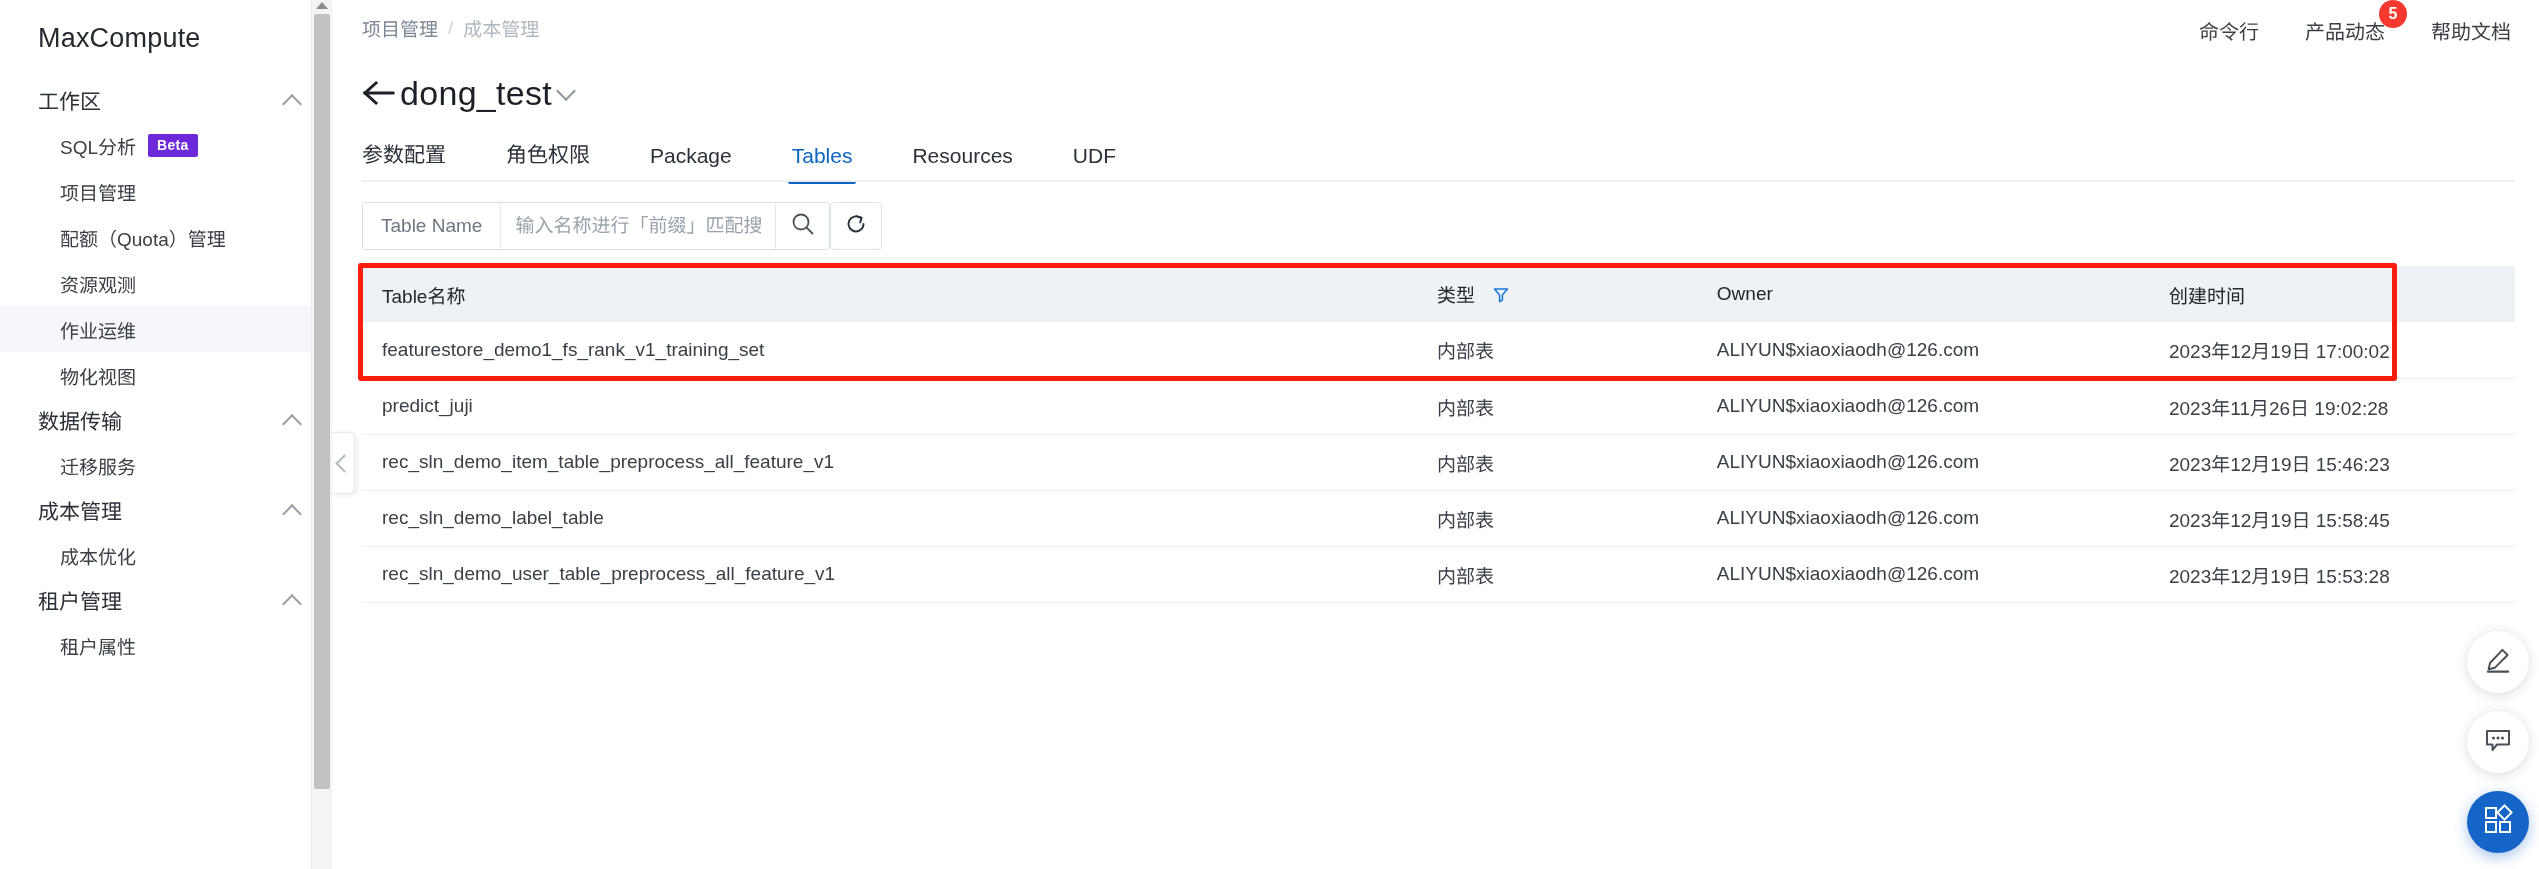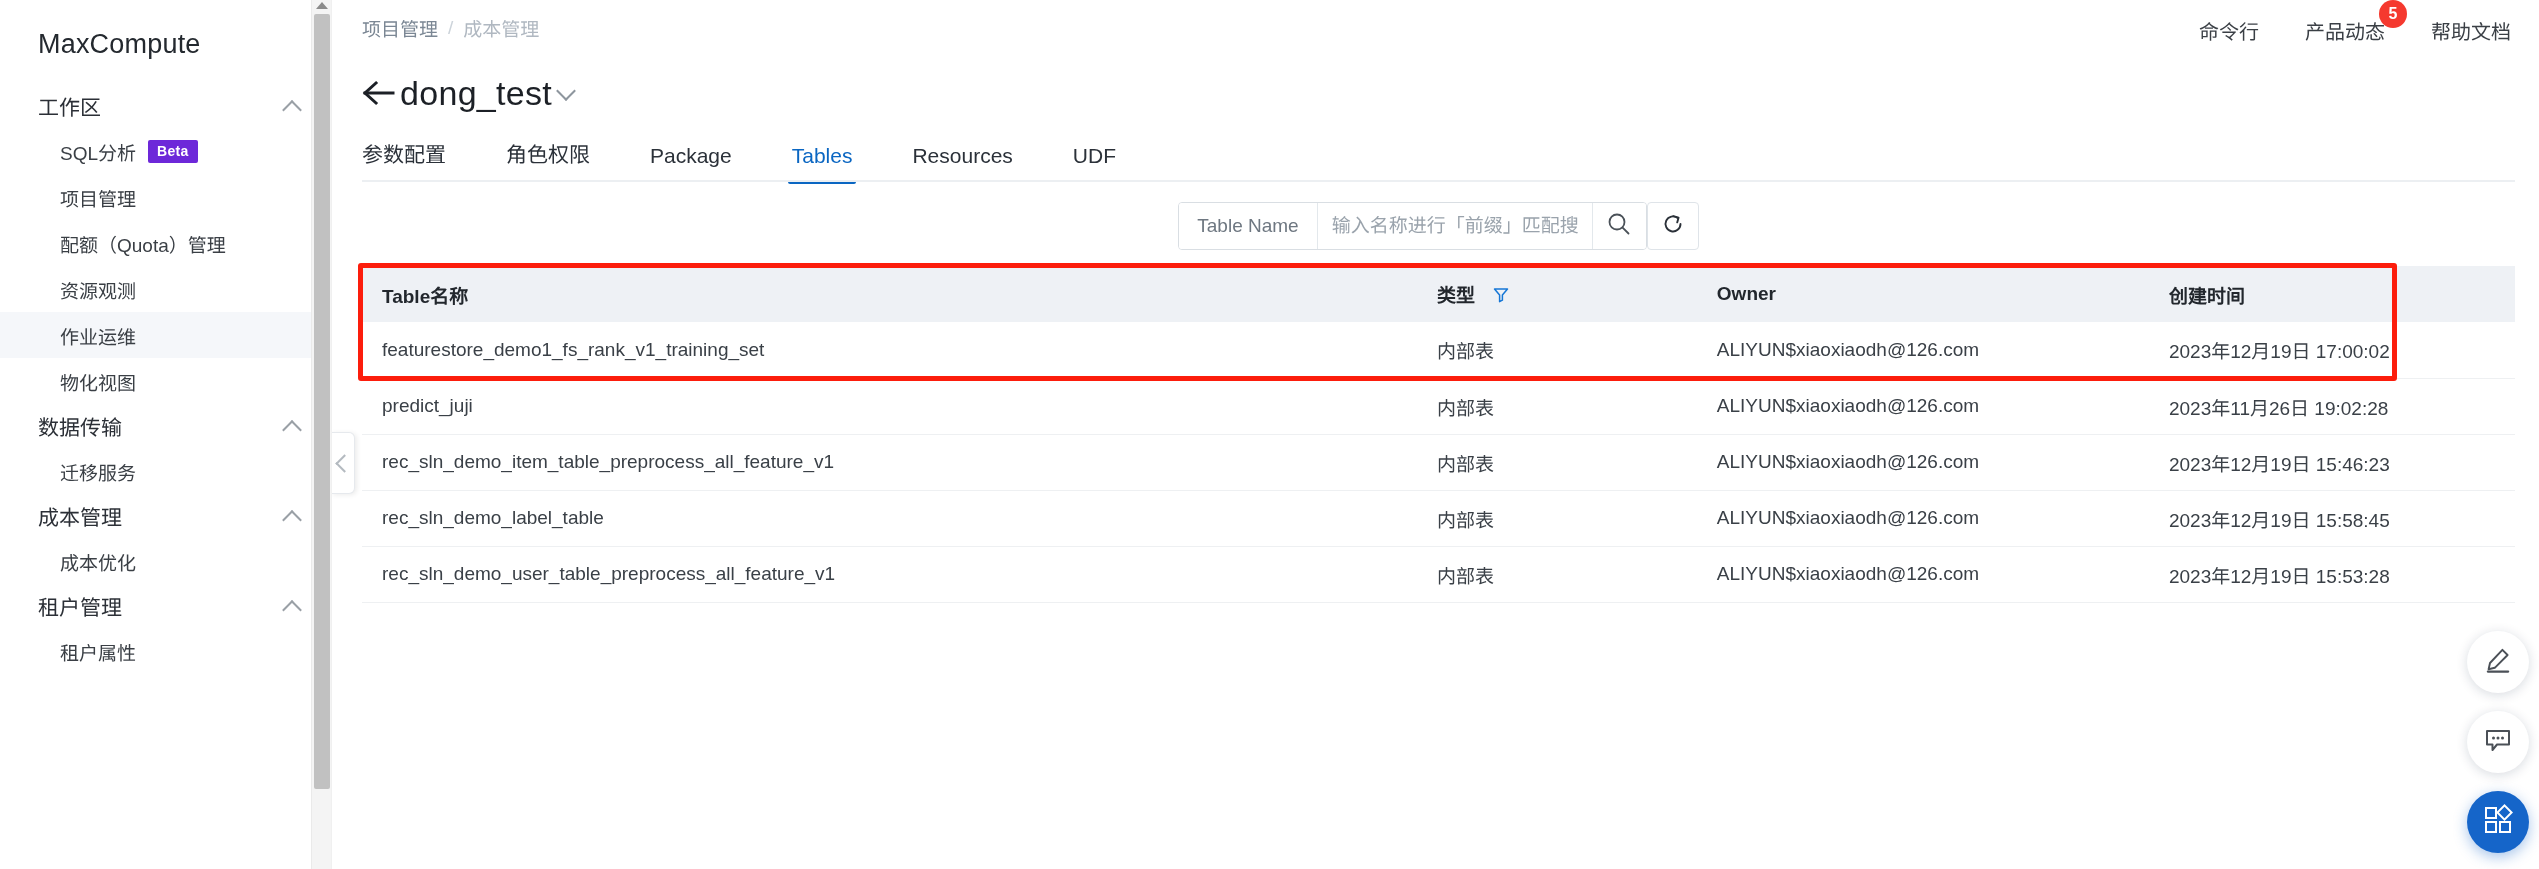--- a/index.html
+++ b/index.html
@@ -30,21 +30,20 @@
     border-right: 1px solid #f0f0f0;
     overflow: hidden;
   }
   .brand {
     font-size: 27px;
     color: #24292f;
     padding: 18px 0 0 38px;
     letter-spacing: .2px;
     font-weight: 400;
     line-height: 40px;
-    margin-top: 6px;
   }
   .nav {
     margin-top: 20px;
   }
   .nav-group-head {
     display: flex;
     align-items: center;
     justify-content: space-between;
     padding: 0 28px 0 38px;
     height: 44px;
@@ -238,21 +237,21 @@
     left: 30px; right: 24px;
     bottom: 0;
     height: 2px;
     background: #eceff2;
   }
 
   
   .toolbar {
     display: flex;
     align-items: center;
-    justify-content: center;
+    justify-content: flex-start;
     padding: 20px 24px 0 30px;
   }
   .search-group {
     display: flex;
     height: 48px;
     border: 1px solid #d9dee3;
     border-radius: 4px;
     overflow: hidden;
     background: #fff;
   }
@@ -304,21 +303,21 @@
   }
   table.data {
     width: 100%;
     border-collapse: collapse;
     table-layout: fixed;
   }
   table.data thead th {
     background: #eef1f5;
     text-align: left;
     font-size: 19px;
-    font-weight: 700;
+    font-weight: 400;
     color: #22272d;
     height: 56px;
     padding: 0 0 0 20px;
     border: none;
   }
   table.data tbody td {
     font-size: 19px;
     color: #3a4047;
     height: 56px;
     padding: 0 0 0 20px;

